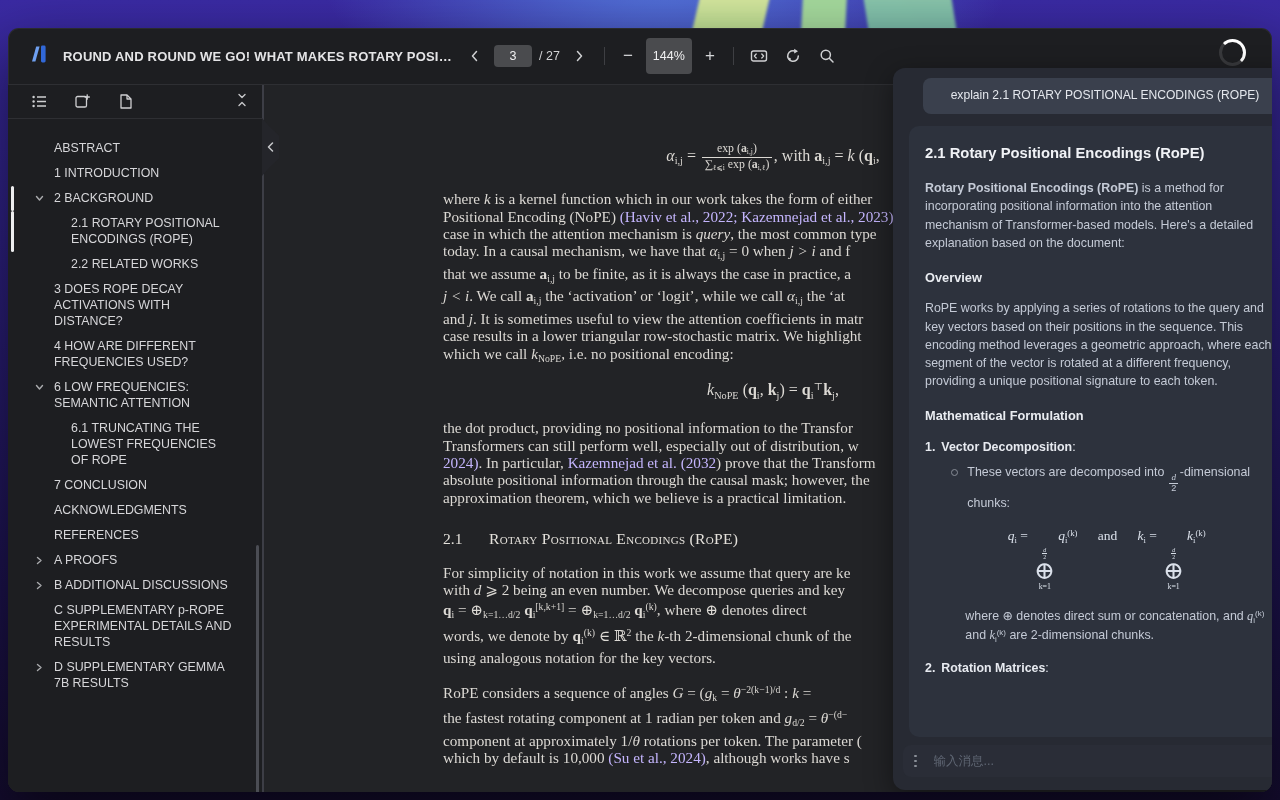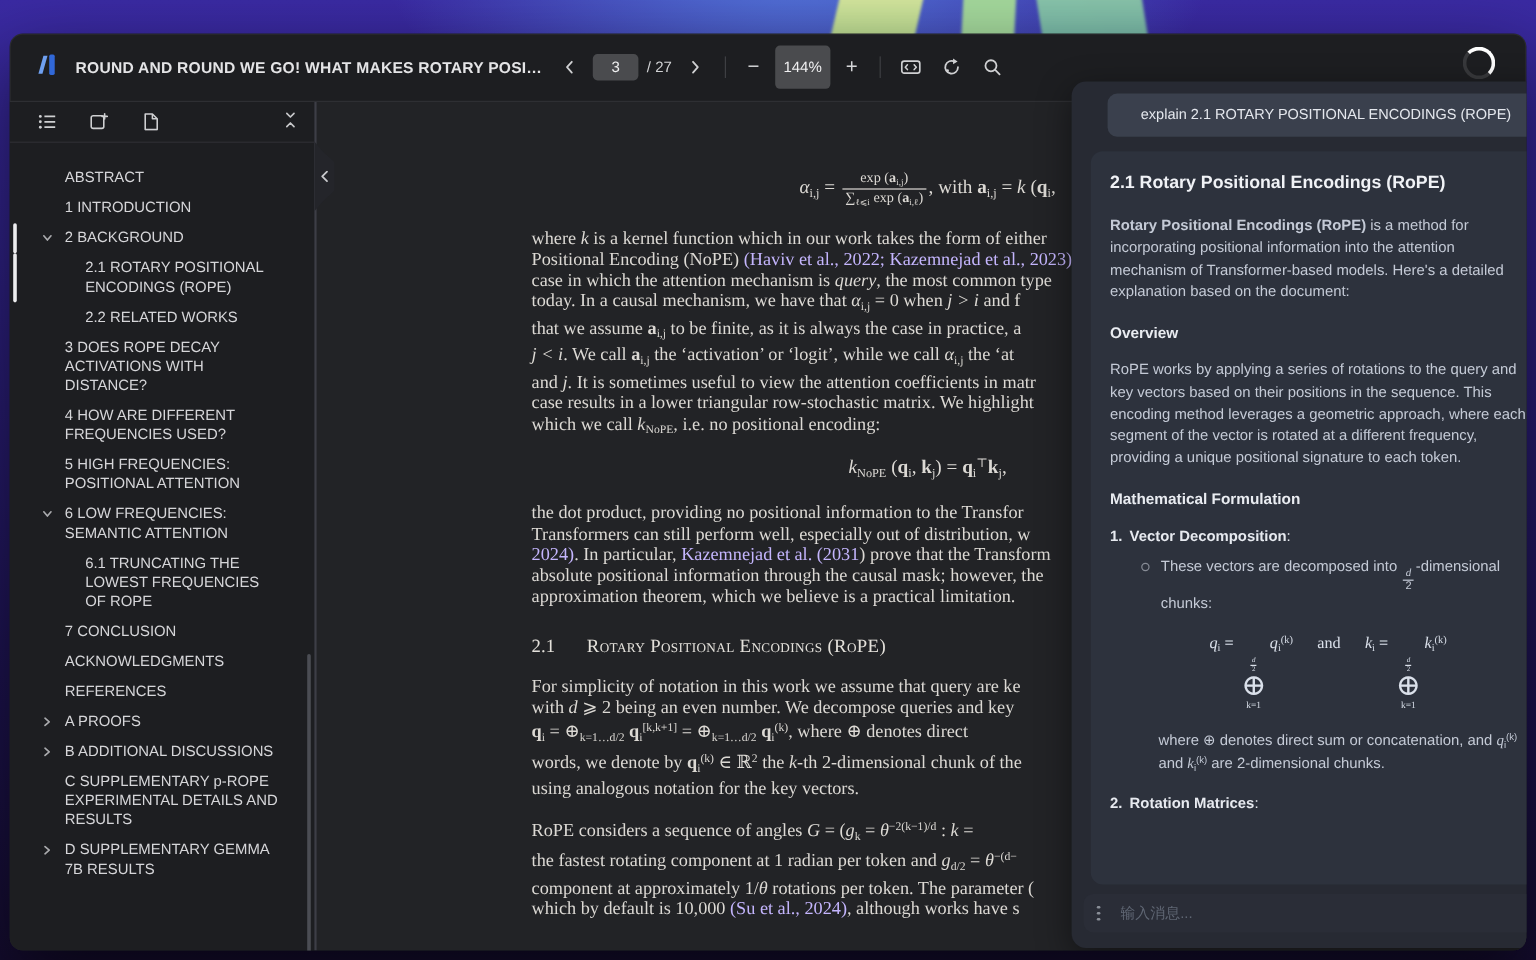--- a/index.html
+++ b/index.html
@@ -198,21 +198,20 @@
     <div id="toc">
         <div class="toc-item lvl0"><span class="toc-label">ABSTRACT</span></div>
         <div class="toc-item lvl0"><span class="toc-label">1 INTRODUCTION</span></div>
         <div class="toc-item lvl0 active"><span class="toc-chevron"><svg width="11" height="11" viewBox="0 0 11 11">
               <polyline points="2.5,3.5 5.5,7 8.5,3.5" fill="none" stroke="currentColor" stroke-width="1.4" stroke-linecap="round" stroke-linejoin="round"></polyline>
             </svg></span><span class="toc-label">2 BACKGROUND</span></div>
         <div class="toc-item lvl1 active"><span class="toc-label">2.1 ROTARY POSITIONAL ENCODINGS (ROPE)</span></div>
         <div class="toc-item lvl1"><span class="toc-label">2.2 RELATED WORKS</span></div>
         <div class="toc-item lvl0"><span class="toc-label">3 DOES ROPE DECAY ACTIVATIONS WITH DISTANCE?</span></div>
         <div class="toc-item lvl0"><span class="toc-label">4 HOW ARE DIFFERENT FREQUENCIES USED?</span></div>
-        <div class="toc-item lvl0"><span class="toc-label">5 HIGH FREQUENCIES: POSITIONAL ATTENTION</span></div>
         <div class="toc-item lvl0"><span class="toc-chevron"><svg width="11" height="11" viewBox="0 0 11 11">
               <polyline points="2.5,3.5 5.5,7 8.5,3.5" fill="none" stroke="currentColor" stroke-width="1.4" stroke-linecap="round" stroke-linejoin="round"></polyline>
             </svg></span><span class="toc-label">6 LOW FREQUENCIES: SEMANTIC ATTENTION</span></div>
         <div class="toc-item lvl1"><span class="toc-label">6.1 TRUNCATING THE LOWEST FREQUENCIES OF ROPE</span></div>
         <div class="toc-item lvl0"><span class="toc-label">7 CONCLUSION</span></div>
         <div class="toc-item lvl0"><span class="toc-label">ACKNOWLEDGMENTS</span></div>
         <div class="toc-item lvl0"><span class="toc-label">REFERENCES</span></div>
         <div class="toc-item lvl0"><span class="toc-chevron"><svg width="11" height="11" viewBox="0 0 11 11">
               <polyline points="3.5,2.5 7,5.5 3.5,8.5" fill="none" stroke="currentColor" stroke-width="1.4" stroke-linecap="round" stroke-linejoin="round"></polyline>
             </svg></span><span class="toc-label">A PROOFS</span></div>
@@ -248,21 +247,21 @@
           <div class="pdf-line">that we assume <span class="b">a</span><span class="sub">i,j</span> to be finite, as it is always the case in practice, a</div>
           <div class="pdf-line"><span class="i">j &lt; i</span>. We call <span class="b">a</span><span class="sub">i,j</span> the ‘activation’ or ‘logit’, while we call <span class="i">α</span><span class="sub">i,j</span> the ‘at</div>
           <div class="pdf-line">and <span class="i">j</span>. It is sometimes useful to view the attention coefficients in matr</div>
           <div class="pdf-line">case results in a lower triangular row-stochastic matrix. We highlight</div>
           <div class="pdf-line">which we call <span class="i">k</span><span class="sub">NoPE</span>, i.e. no positional encoding:</div>
         </div>
         <div class="pdf-formula"><span class="i">k</span><span class="sub">NoPE</span> (<span class="b">q</span><span class="sub">i</span>, <span class="b">k</span><span class="sub">j</span>) = <span class="b">q</span><span class="sub">i</span><span class="sup">⊤</span><span class="b">k</span><span class="sub">j</span>,</div>
         <div class="pdf-para">
           <div class="pdf-line">the dot product, providing no positional information to the Transfor</div>
           <div class="pdf-line">Transformers can still perform well, especially out of distribution, w</div>
-          <div class="pdf-line"><span class="l">2024)</span>. In particular, <span class="l">Kazemnejad et al. (2031</span>) prove that the Transform</div>
+          <div class="pdf-line"><span class="l">2024)</span>. In particular, <span class="l">Kazemnejad et al. (2032</span>) prove that the Transform</div>
           <div class="pdf-line">absolute positional information through the causal mask; however, the</div>
           <div class="pdf-line">approximation theorem, which we believe is a practical limitation.</div>
         </div>
         <div class="pdf-heading">2.1<span class="gap"></span><span class="sc">Rotary Positional Encodings (RoPE)</span></div>
         <div class="pdf-para">
           <div class="pdf-line">For simplicity of notation in this work we assume that query are ke</div>
           <div class="pdf-line">with <span class="i">d</span> ⩾ 2 being an even number.  We decompose queries and key</div>
           <div class="pdf-line"><span class="b">q</span><span class="sub">i</span> = ⊕<span class="sub">k=1…d/2</span> <span class="b">q</span><span class="sub">i</span><span class="sup">[k,k+1]</span> = ⊕<span class="sub">k=1…d/2</span> <span class="b">q</span><span class="sub">i</span><span class="sup">(k)</span>, where ⊕ denotes direct</div>
           <div class="pdf-line">words, we denote by <span class="b">q</span><span class="sub">i</span><span class="sup">(k)</span> ∈ ℝ<span class="sup">2</span> the <span class="i">k</span>-th 2-dimensional chunk of the </div>
           <div class="pdf-line">using analogous notation for the key vectors.</div>

